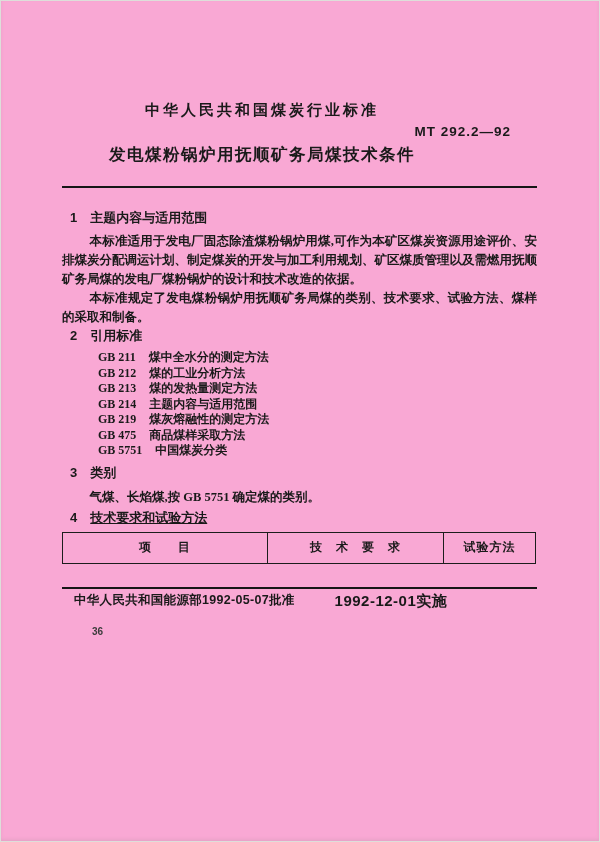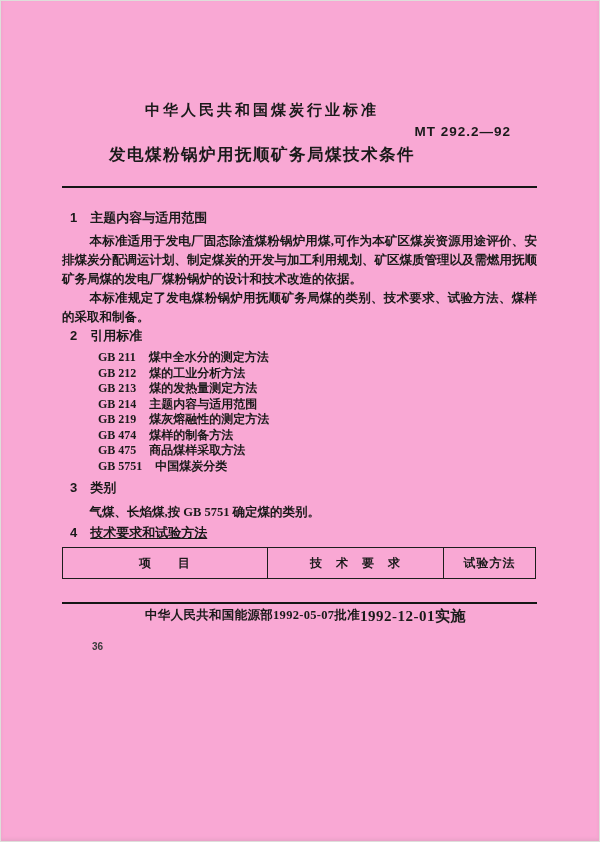--- a/index.html
+++ b/index.html
@@ -77,22 +77,23 @@
   table.tech th{
     height:30px;vertical-align:middle;
     font-size:12px;letter-spacing:1px;
   }
   col.c1{width:205px;}col.c2{width:176px;}col.c3{width:92px;}
   td.col-item{padding:6px 4px 4px 14px;line-height:16px;}
   td.col-req{padding:6px 4px 4px 14px;line-height:16px;}
   td.col-method{padding:6px 4px 4px 4px;text-align:center;line-height:16px;}
   .footer-rule{margin-top:23px;height:2px;background:#161616;width:475px;}
   .footer-row{
-    margin-top:3px;display:flex;justify-content:center;align-items:flex-start;
-    font-family:Liberation Serif, serif;
+    margin-top:3px;display:flex;justify-content:flex-start;align-items:flex-start;
+    font-family:Liberation Sans, sans-serif;
+    gap:40px;
   }
   .approval{font-size:12.5px;font-weight:700;padding-left:12px;line-height:17px;letter-spacing:.3px;}
   .implementation{font-size:15px;font-weight:700;line-height:18px;letter-spacing:.5px;}
   .page-num{
     margin-top:16px;padding-left:30px;
     font-size:10px;font-weight:700;color:#3c3c3c;
     font-family:"Liberation Sans","DejaVu Sans",sans-serif;
   }
 </style>
 </head>
@@ -121,21 +122,20 @@
     <div class="sec-heading sec-2">
       <span class="sec-num">2</span><span>引用标准</span>
     </div>
 
     <div class="ref-list">
         <div class="ref-item"><span class="ref-code">GB 211</span><span>煤中全水分的测定方法</span></div>
         <div class="ref-item"><span class="ref-code">GB 212</span><span>煤的工业分析方法</span></div>
         <div class="ref-item"><span class="ref-code">GB 213</span><span>煤的发热量测定方法</span></div>
         <div class="ref-item"><span class="ref-code">GB 214</span><span>主题内容与适用范围</span></div>
         <div class="ref-item"><span class="ref-code">GB 219</span><span>煤灰熔融性的测定方法</span></div>
-        <div class="ref-item"><span class="ref-code">GB 474</span><span>煤样的制备方法</span></div>
         <div class="ref-item"><span class="ref-code">GB 475</span><span>商品煤样采取方法</span></div>
         <div class="ref-item"><span class="ref-code">GB 5751</span><span>中国煤炭分类</span></div>
       </div>
 
     <div class="sec-heading sec-3">
       <span class="sec-num">3</span><span>类别</span>
     </div>
 
     <div class="para-single">
       <p class="para">气煤、长焰煤,按 GB 5751 确定煤的类别。</p>

